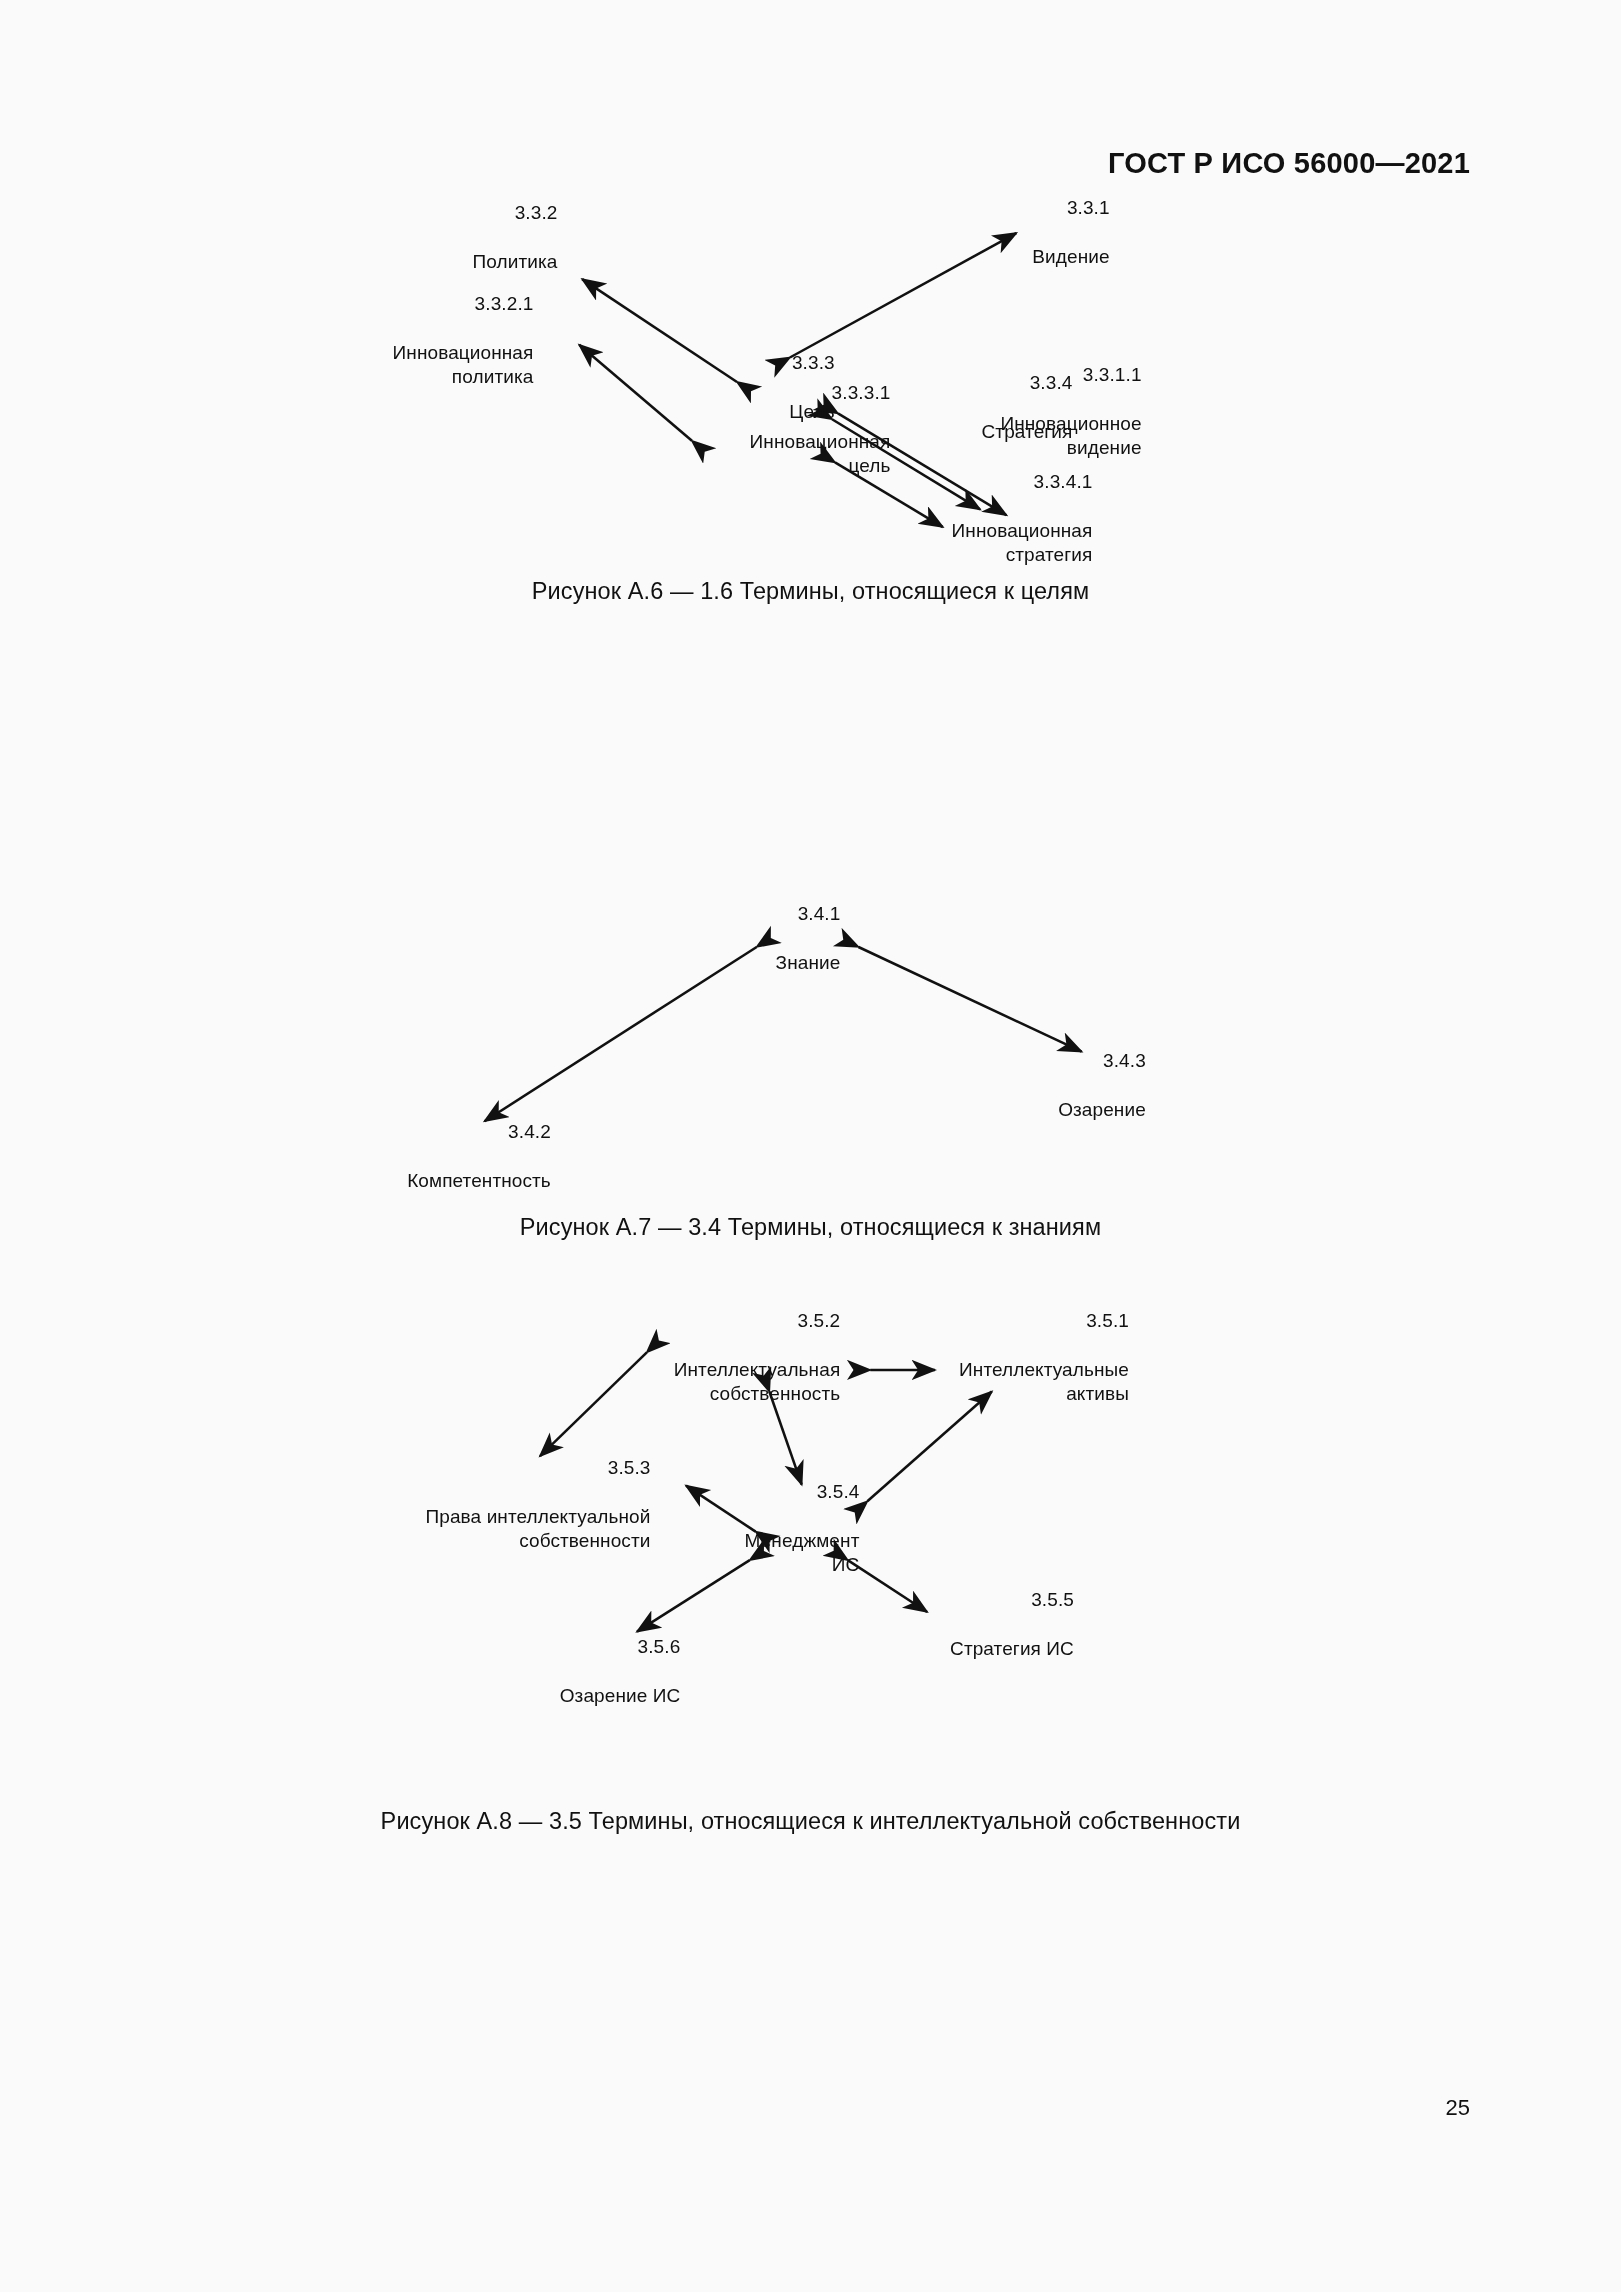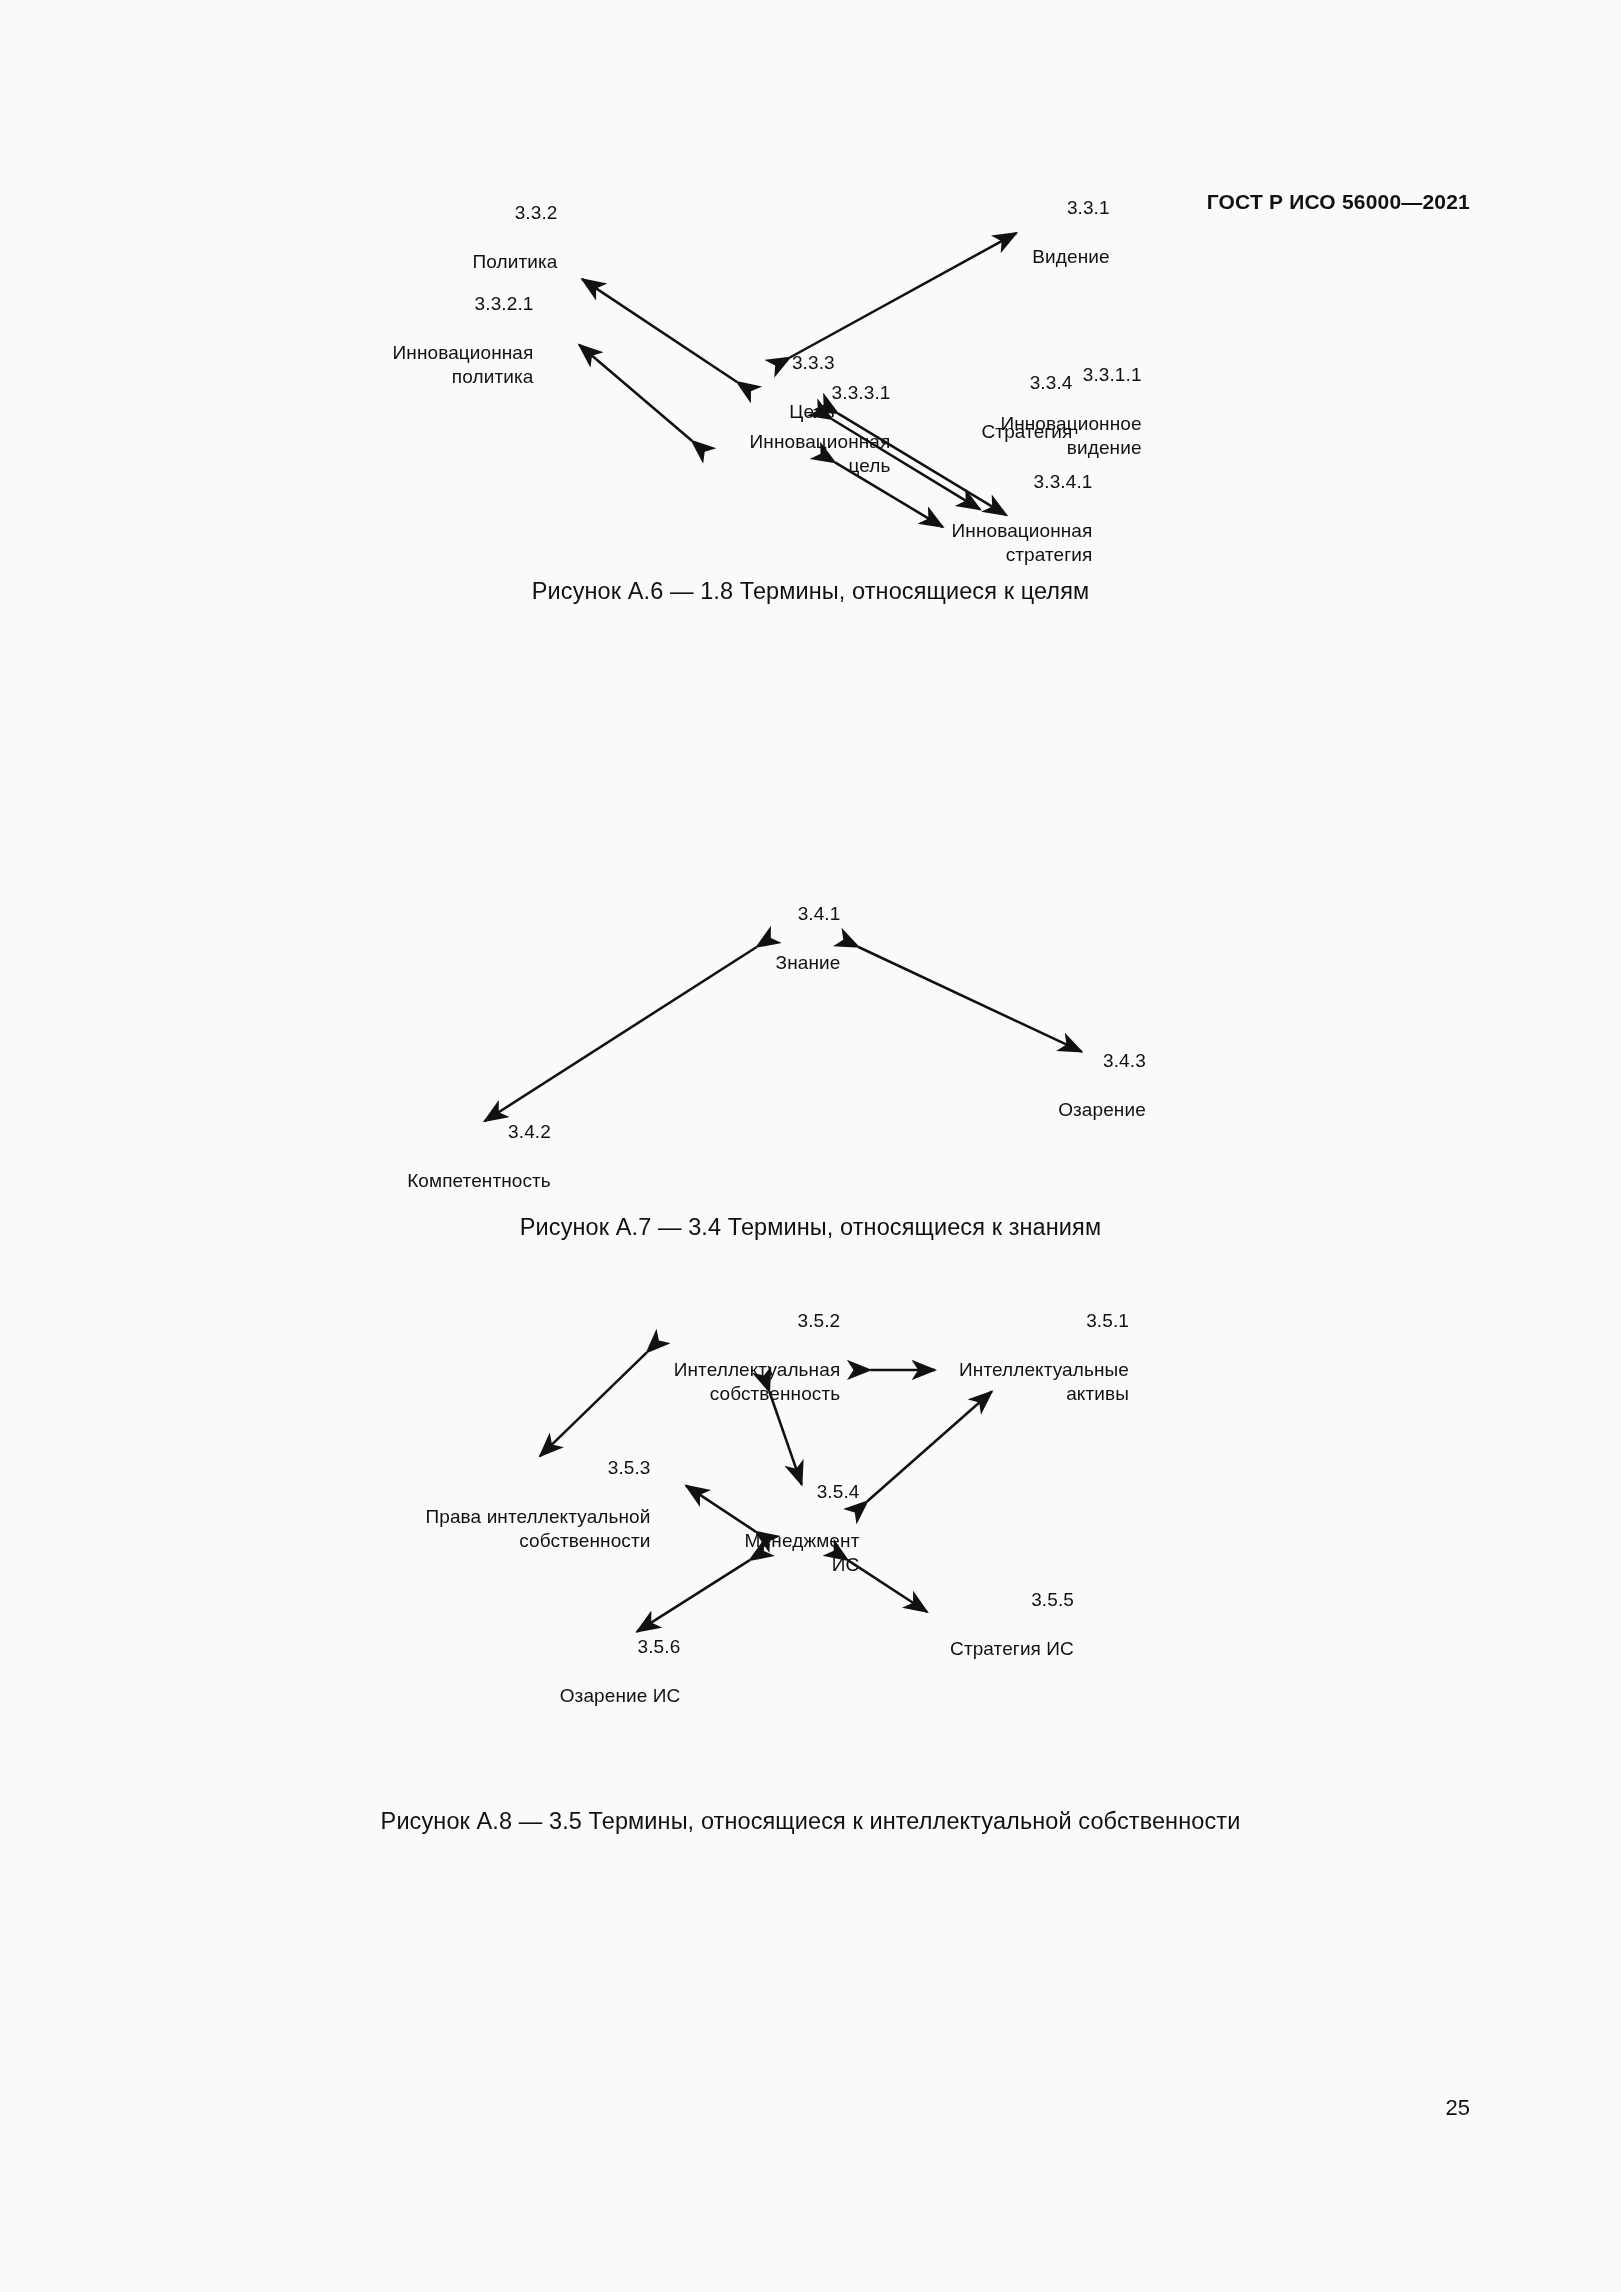--- a/index.html
+++ b/index.html
@@ -14,25 +14,24 @@
     height: 2293px;
     background: #fafafa;
     font-family: "Liberation Sans", sans-serif;
     color: #111111;
     overflow: hidden;
   }
   .header {
     position: absolute;
     top: 147px;
     right: 151px;
-    font-size: 21px;
+    font-size: 29px;
     font-weight: bold;
     letter-spacing: 0.2px;
     white-space: nowrap;
-    margin-top: 43px;
   }
   .page-number {
     position: absolute;
     bottom: 172px;
     right: 151px;
     font-size: 22px;
     white-space: nowrap;
   }
   .figure {
     position: absolute;
@@ -138,21 +137,21 @@
         <span class="term">Стратегия</span>
       </div>
 
       <div class="node" style="left:1022px; top:333px;">
         <span class="num">3.3.4.1</span>
         <span class="term">Инновационная
 стратегия</span>
       </div>
     </div>
 
-    <div class="caption" style="top:392px;">Рисунок А.6 — 1.8 Термины, относящиеся к целям</div>
+    <div class="caption" style="top:392px;">Рисунок А.6 — 1.6 Термины, относящиеся к целям</div>
   </div>
 
   <div class="figure" style="top:900px;">
     <div class="fig-canvas" style="height:323px;">
       <svg width="1621" height="323" viewBox="0 0 1654 330" aria-hidden="true">
         <defs>
           <marker id="ah7" markerWidth="11" markerHeight="11" refX="9.2" refY="4" orient="auto" markerUnits="strokeWidth">
             <path d="M0,0 L10,4 L0,8 L2.6,4 Z" fill="#111111"></path>
           </marker>
         </defs>

